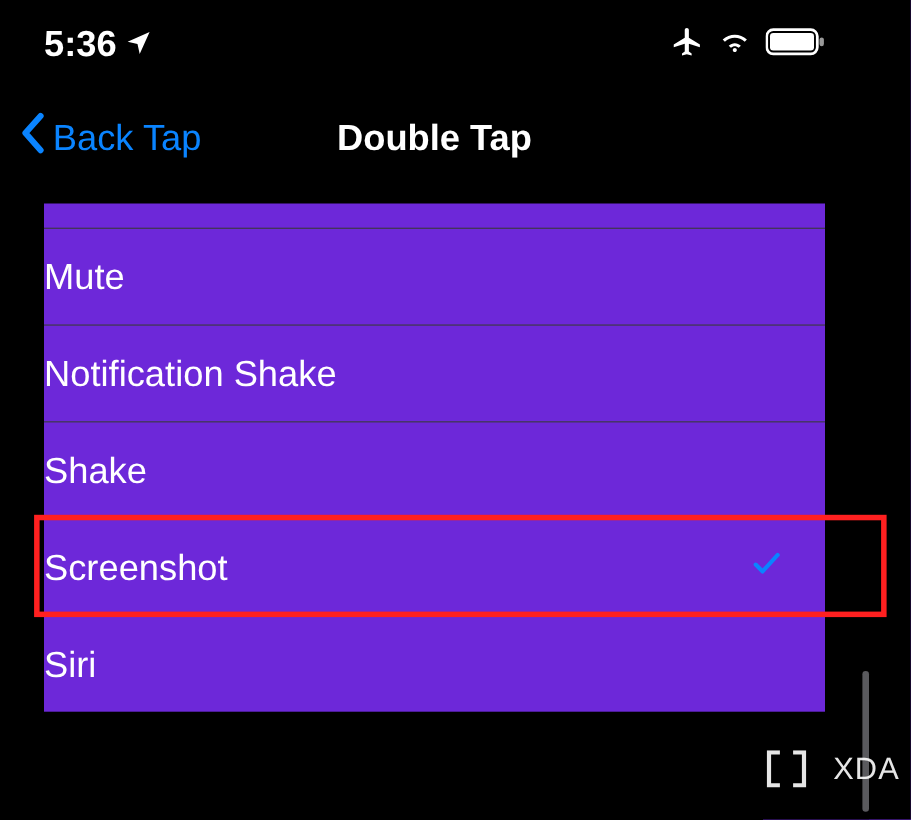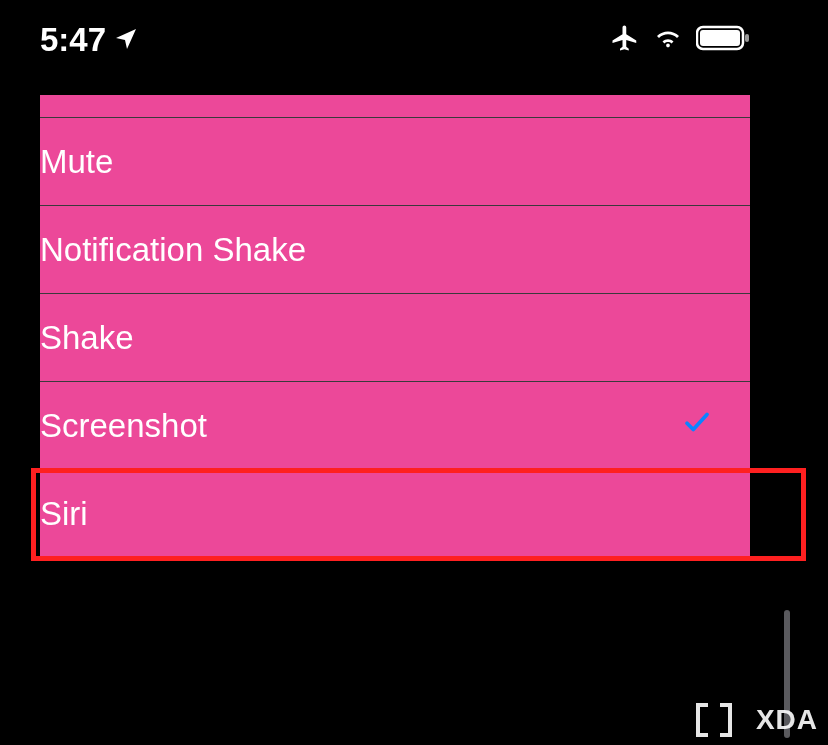--- a/index.html
+++ b/index.html
@@ -80,21 +80,21 @@
       transform: translateX(-50%);
     }
     
     
     .content {
       background: #000;
       padding-top: 15px;
     }
     
     .list-container {
-      background: #ec4899;
+      background: #6d28d9;
       margin: 0 40px;
     }
     
     .list-row {
       height: 88px;
       display: flex;
       align-items: center;
       justify-content: space-between;
       padding: 0 38px 0 0;
       border-top: 1px solid #3a3a3c;
@@ -132,39 +132,39 @@
       width: 6px;
       height: 128px;
       background: #5a5a5e;
       border-radius: 3px;
     }
     
     
     .watermark {
       position: absolute;
       right: 10px;
-      bottom: 8px;
+      bottom: 29px;
       color: #fff;
       opacity: 0.9;
-      font-weight: 700;
+      font-weight: 400;
       font-size: 28px;
       display: flex;
       align-items: center;
       gap: 24px;
       letter-spacing: 1px;
     }
   </style>
 </head>
 <body>
 
 <div class="phone-area">
 
   <div class="status-bar">
     <div class="status-left">
-      <span>5:47</span>
+      <span>5:36</span>
       <span>
         <svg width="24" height="24" viewBox="0 0 24 24" fill="white">
           <path d="M2 11 L22 2 L13 22 L11 13 Z"></path>
         </svg>
       </span>
     </div>
     <div class="status-right">
       <span>
         <svg width="30" height="30" viewBox="0 0 24 24" fill="white">
           <path d="M21 16v-2l-8-5V3.5c0-.83-.67-1.5-1.5-1.5S10 2.67 10 3.5V9l-8 5v2l8-2.5V19l-2 1.5V22l3.5-1 3.5 1v-1.5L13 19v-5.5l8 2.5z"></path>
@@ -178,20 +178,31 @@
       <span>
         <svg width="54" height="26" viewBox="0 0 54 26">
           <rect x="1" y="2" width="46" height="22" rx="6" ry="6" fill="none" stroke="white" stroke-width="2.5"></rect>
           <rect x="4" y="5" width="40" height="16" rx="3" fill="white"></rect>
           <rect x="49" y="9" width="4" height="8" rx="2" fill="white" opacity="0.6"></rect>
         </svg>
       </span>
     </div>
   </div>
 
+  <div class="nav-bar">
+    <div class="back-button">
+      <span class="chevron-back">
+        <svg width="24" height="38" viewBox="0 0 12 22" fill="none" stroke="#0a84ff" stroke-width="3.2" stroke-linecap="round" stroke-linejoin="round">
+          <polyline points="10,2 2,11 10,20"></polyline>
+        </svg>
+      </span>
+      <span>Back Tap</span>
+    </div>
+    <div class="nav-title">Double Tap</div>
+  </div>
 
   <div class="content">
     <div class="list-container">
       <div class="list-row first-partial"></div>
 
       <div class="list-row">
         <span class="list-row-text">Mute</span>
       </div>
 
       <div class="list-row">

